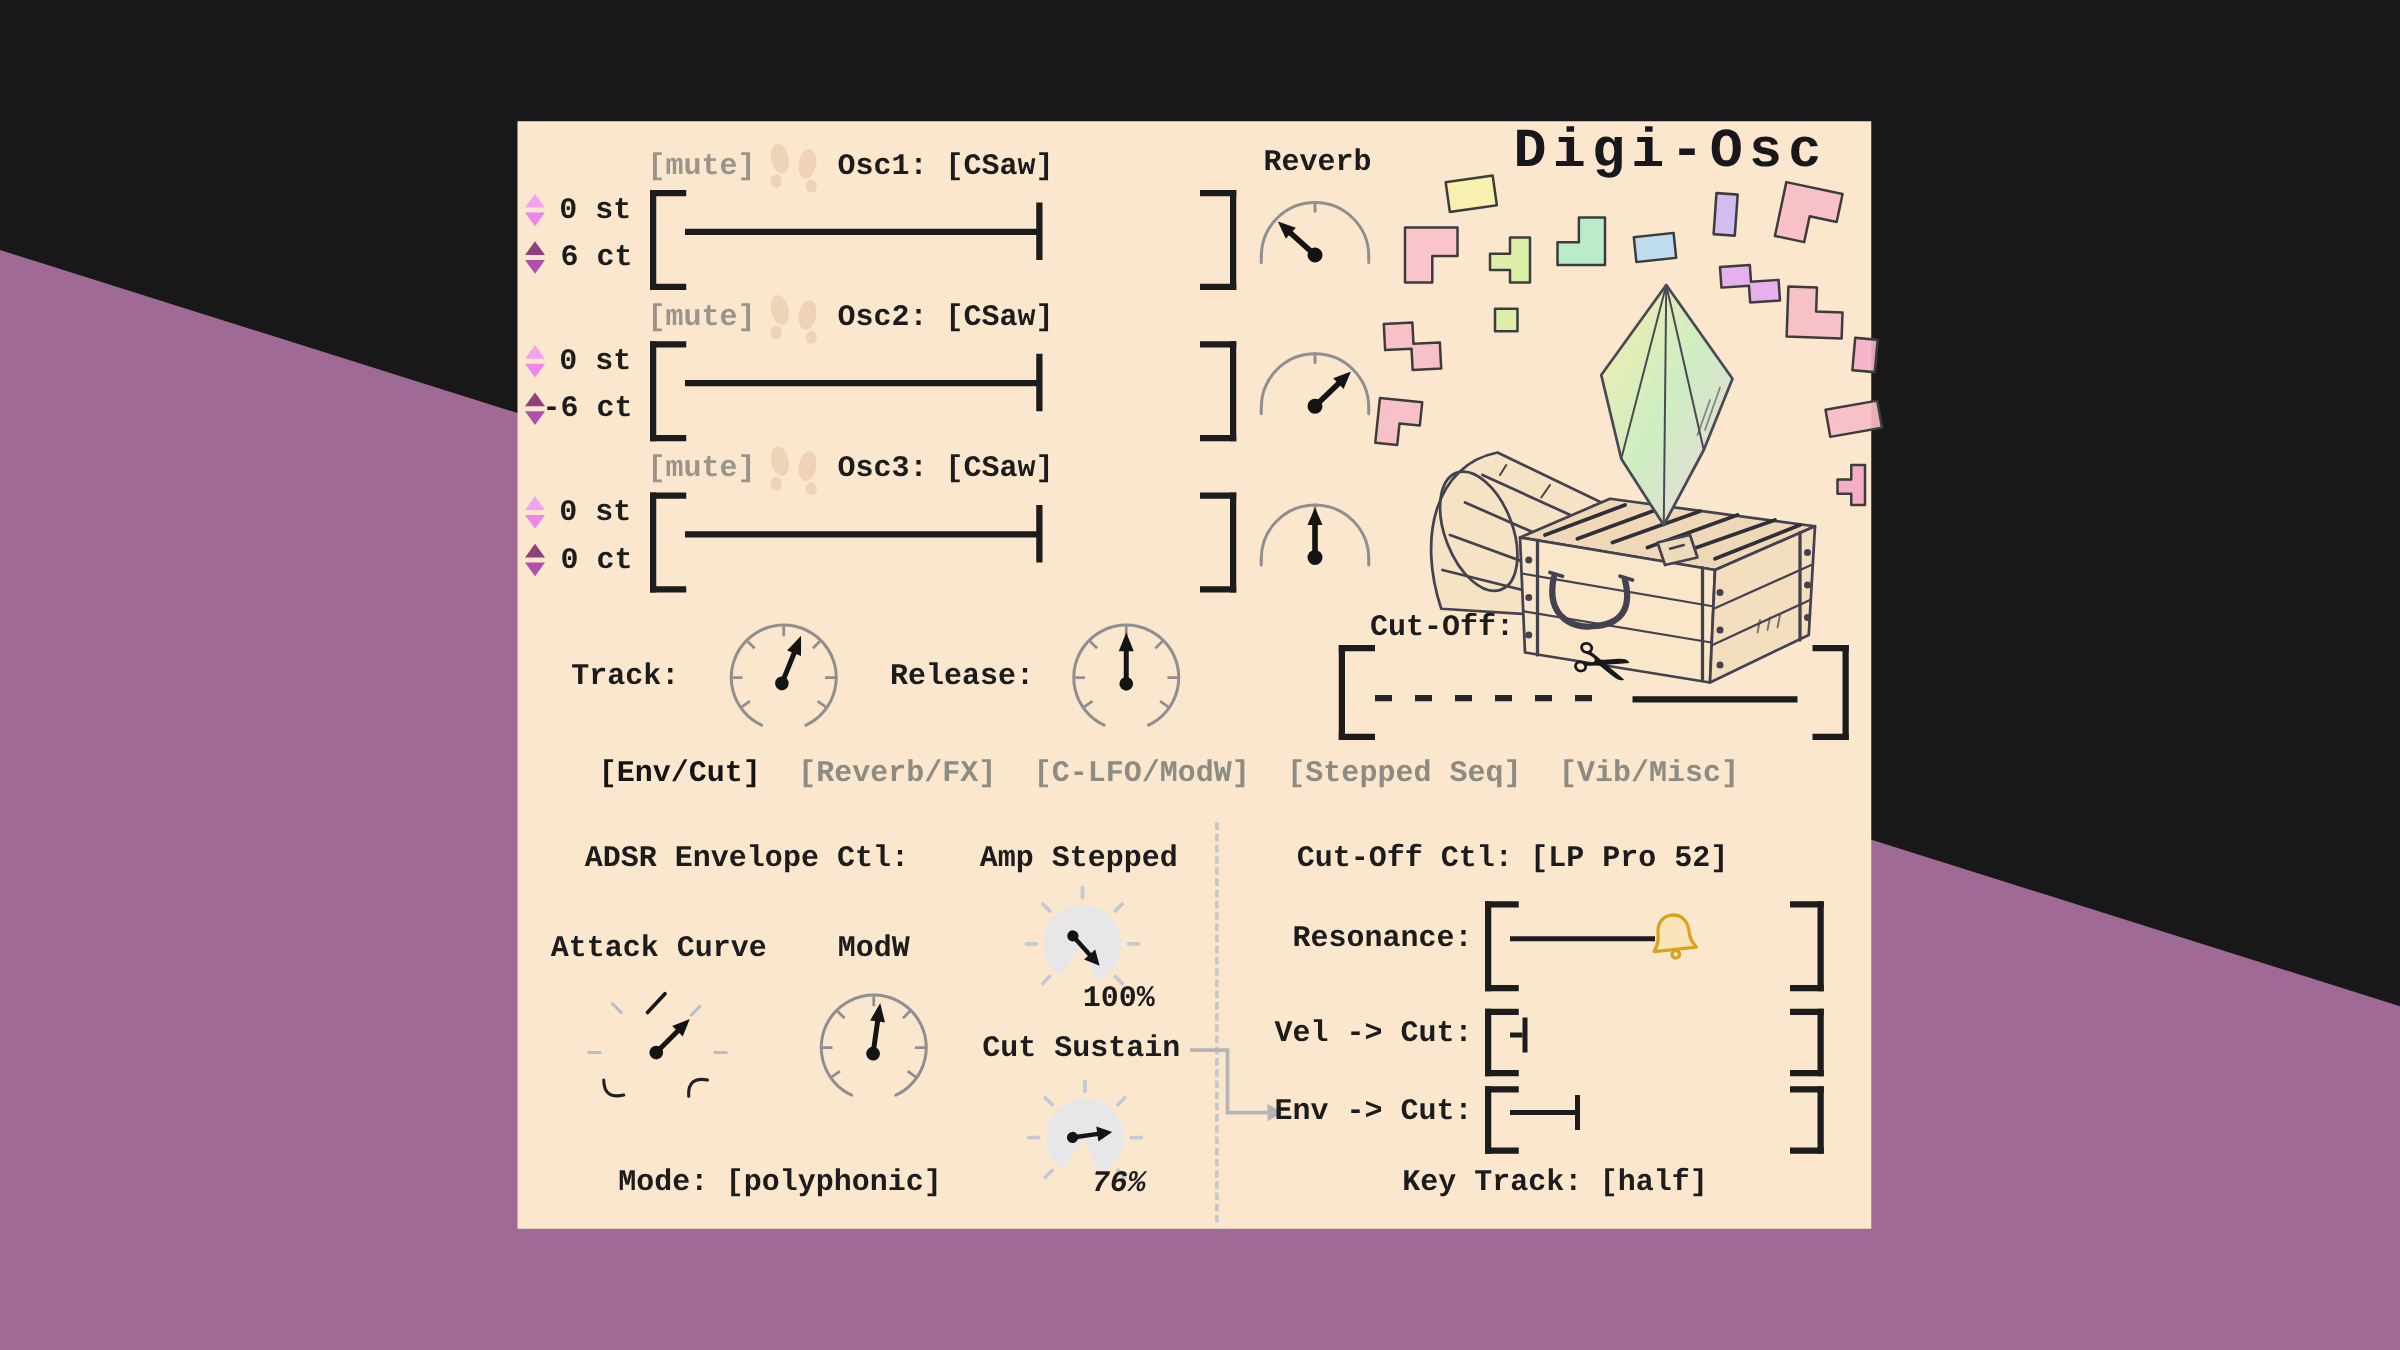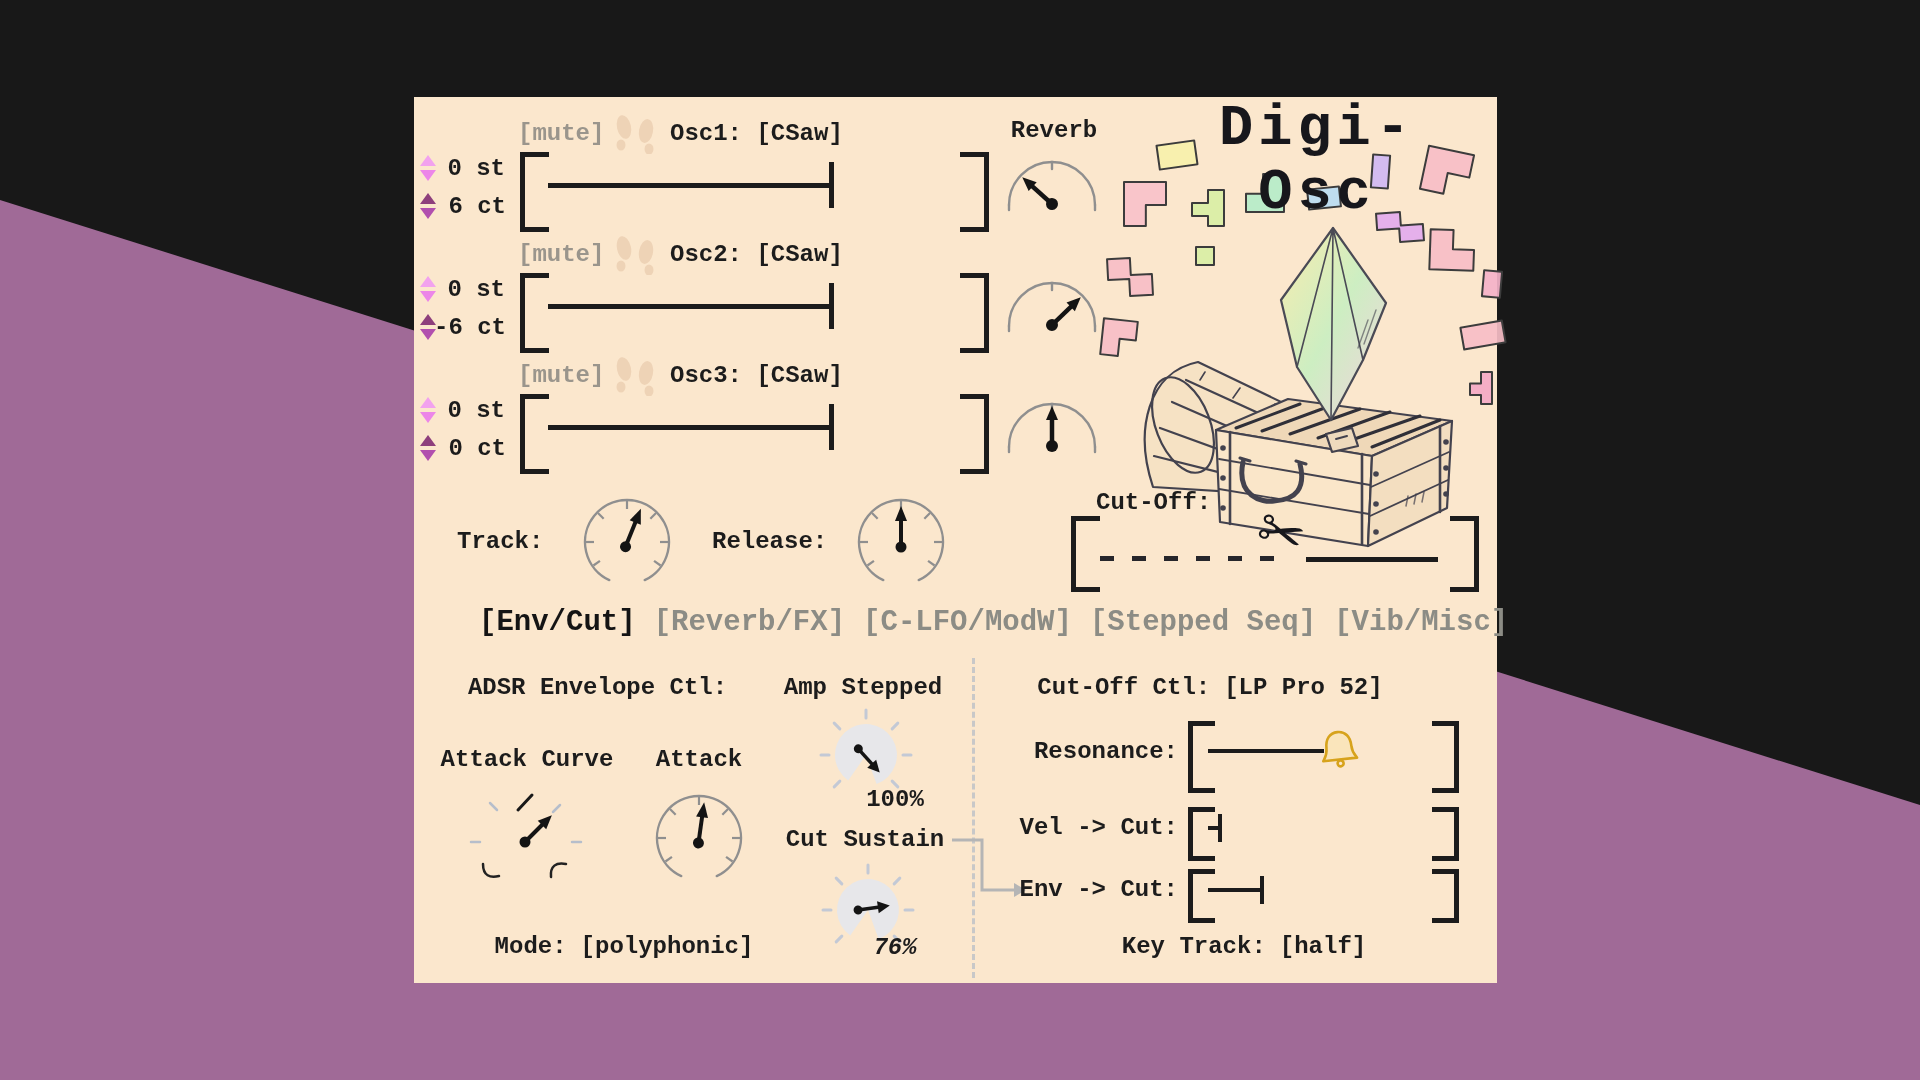--- a/index.html
+++ b/index.html
@@ -12,22 +12,22 @@
   .t{position:absolute;font-weight:700;font-size:24px;line-height:28px;color:#1c1c1c;white-space:nowrap;}
   .c{text-align:center;} .r{text-align:right;}
   .gray{color:#9a958c;}
   .blk{position:absolute;background:#1c1c1c;}
   .brk-l{position:absolute;border-left:5px solid #1c1c1c;border-top:5px solid #1c1c1c;border-bottom:5px solid #1c1c1c;}
   .brk-r{position:absolute;border-right:5px solid #1c1c1c;border-top:5px solid #1c1c1c;border-bottom:5px solid #1c1c1c;}
   .tri-u{position:absolute;width:0;height:0;border-left:8px solid transparent;border-right:8px solid transparent;border-bottom:11px solid #f2a2ee;}
   .tri-d{position:absolute;width:0;height:0;border-left:8px solid transparent;border-right:8px solid transparent;border-top:11px solid #ec86e8;}
   .tri-u.ct{border-bottom-color:#8e3f7c;} .tri-d.ct{border-top-color:#b14fae;}
   .gknob,.panknob,.sknob,.wsvg{position:absolute;}
-  .title{position:absolute;font-weight:700;font-size:57px;letter-spacing:5px;color:#17171c;}
-  .tabs{position:absolute;left:479px;top:606px;display:flex;gap:18px;font-weight:700;font-size:29px;}
+  .title{position:absolute;font-weight:700;font-size:44px;letter-spacing:5px;color:#17171c;text-align:right;}
+  .tabs{position:absolute;left:479px;top:606px;display:flex;gap:30px;font-weight:700;font-size:24px;}
   .tab{color:#8c8c85;cursor:pointer;} .tab.active{color:#141414;}
   .divider{position:absolute;left:972px;top:658px;height:320px;width:0;border-left:3px dashed #c8c8c8;}
   .dashes{position:absolute;left:1100px;top:556px;width:192px;height:5px;
           background:repeating-linear-gradient(90deg,#26262b 0 14px,transparent 14px 32px);}
   .scissors{position:absolute;left:1258px;top:500px;font-family:"DejaVu Sans",sans-serif;
             font-size:56px;color:#17171c;transform:rotate(18deg);}
   .pair>span+span{margin-left:14px;}
 </style>
 </head>
 <body>
@@ -241,21 +241,21 @@
     <span class="tab">[C-LFO/ModW]</span>
     <span class="tab">[Stepped Seq]</span>
     <span class="tab">[Vib/Misc]</span>
   </div>
 
   <div class="divider"></div>
 
   <div class="t c" style="left:450px;top:674px;width:295px;">ADSR Envelope Ctl:</div>
   <div class="t c" style="left:763px;top:674px;width:200px;">Amp Stepped</div>
   <div class="t c" style="left:427px;top:746px;width:200px;">Attack Curve</div>
-  <div class="t c" style="left:639px;top:746px;width:120px;">Attack</div>
+  <div class="t c" style="left:639px;top:746px;width:120px;">ModW</div>
 
   <svg class="wsvg" style="left:463px;top:780px;" width="130" height="110" viewBox="0 0 130 110">
     <g stroke="#b6becb" stroke-width="2.5" stroke-linecap="round">
       <line x1="34" y1="30" x2="27" y2="23"></line>
         <line x1="90" y1="32" x2="97" y2="25"></line>
       <line x1="17" y1="62" x2="8" y2="62"></line>
         <line x1="109" y1="62" x2="118" y2="62"></line>
     </g>
     <path d="M55,30 L69,15" stroke="#191919" stroke-width="3" stroke-linecap="round" fill="none"></path>
     <path d="M20,84 C20,96 27,98 36,96" stroke="#222" stroke-width="2.5" fill="none" stroke-linecap="round"></path>

